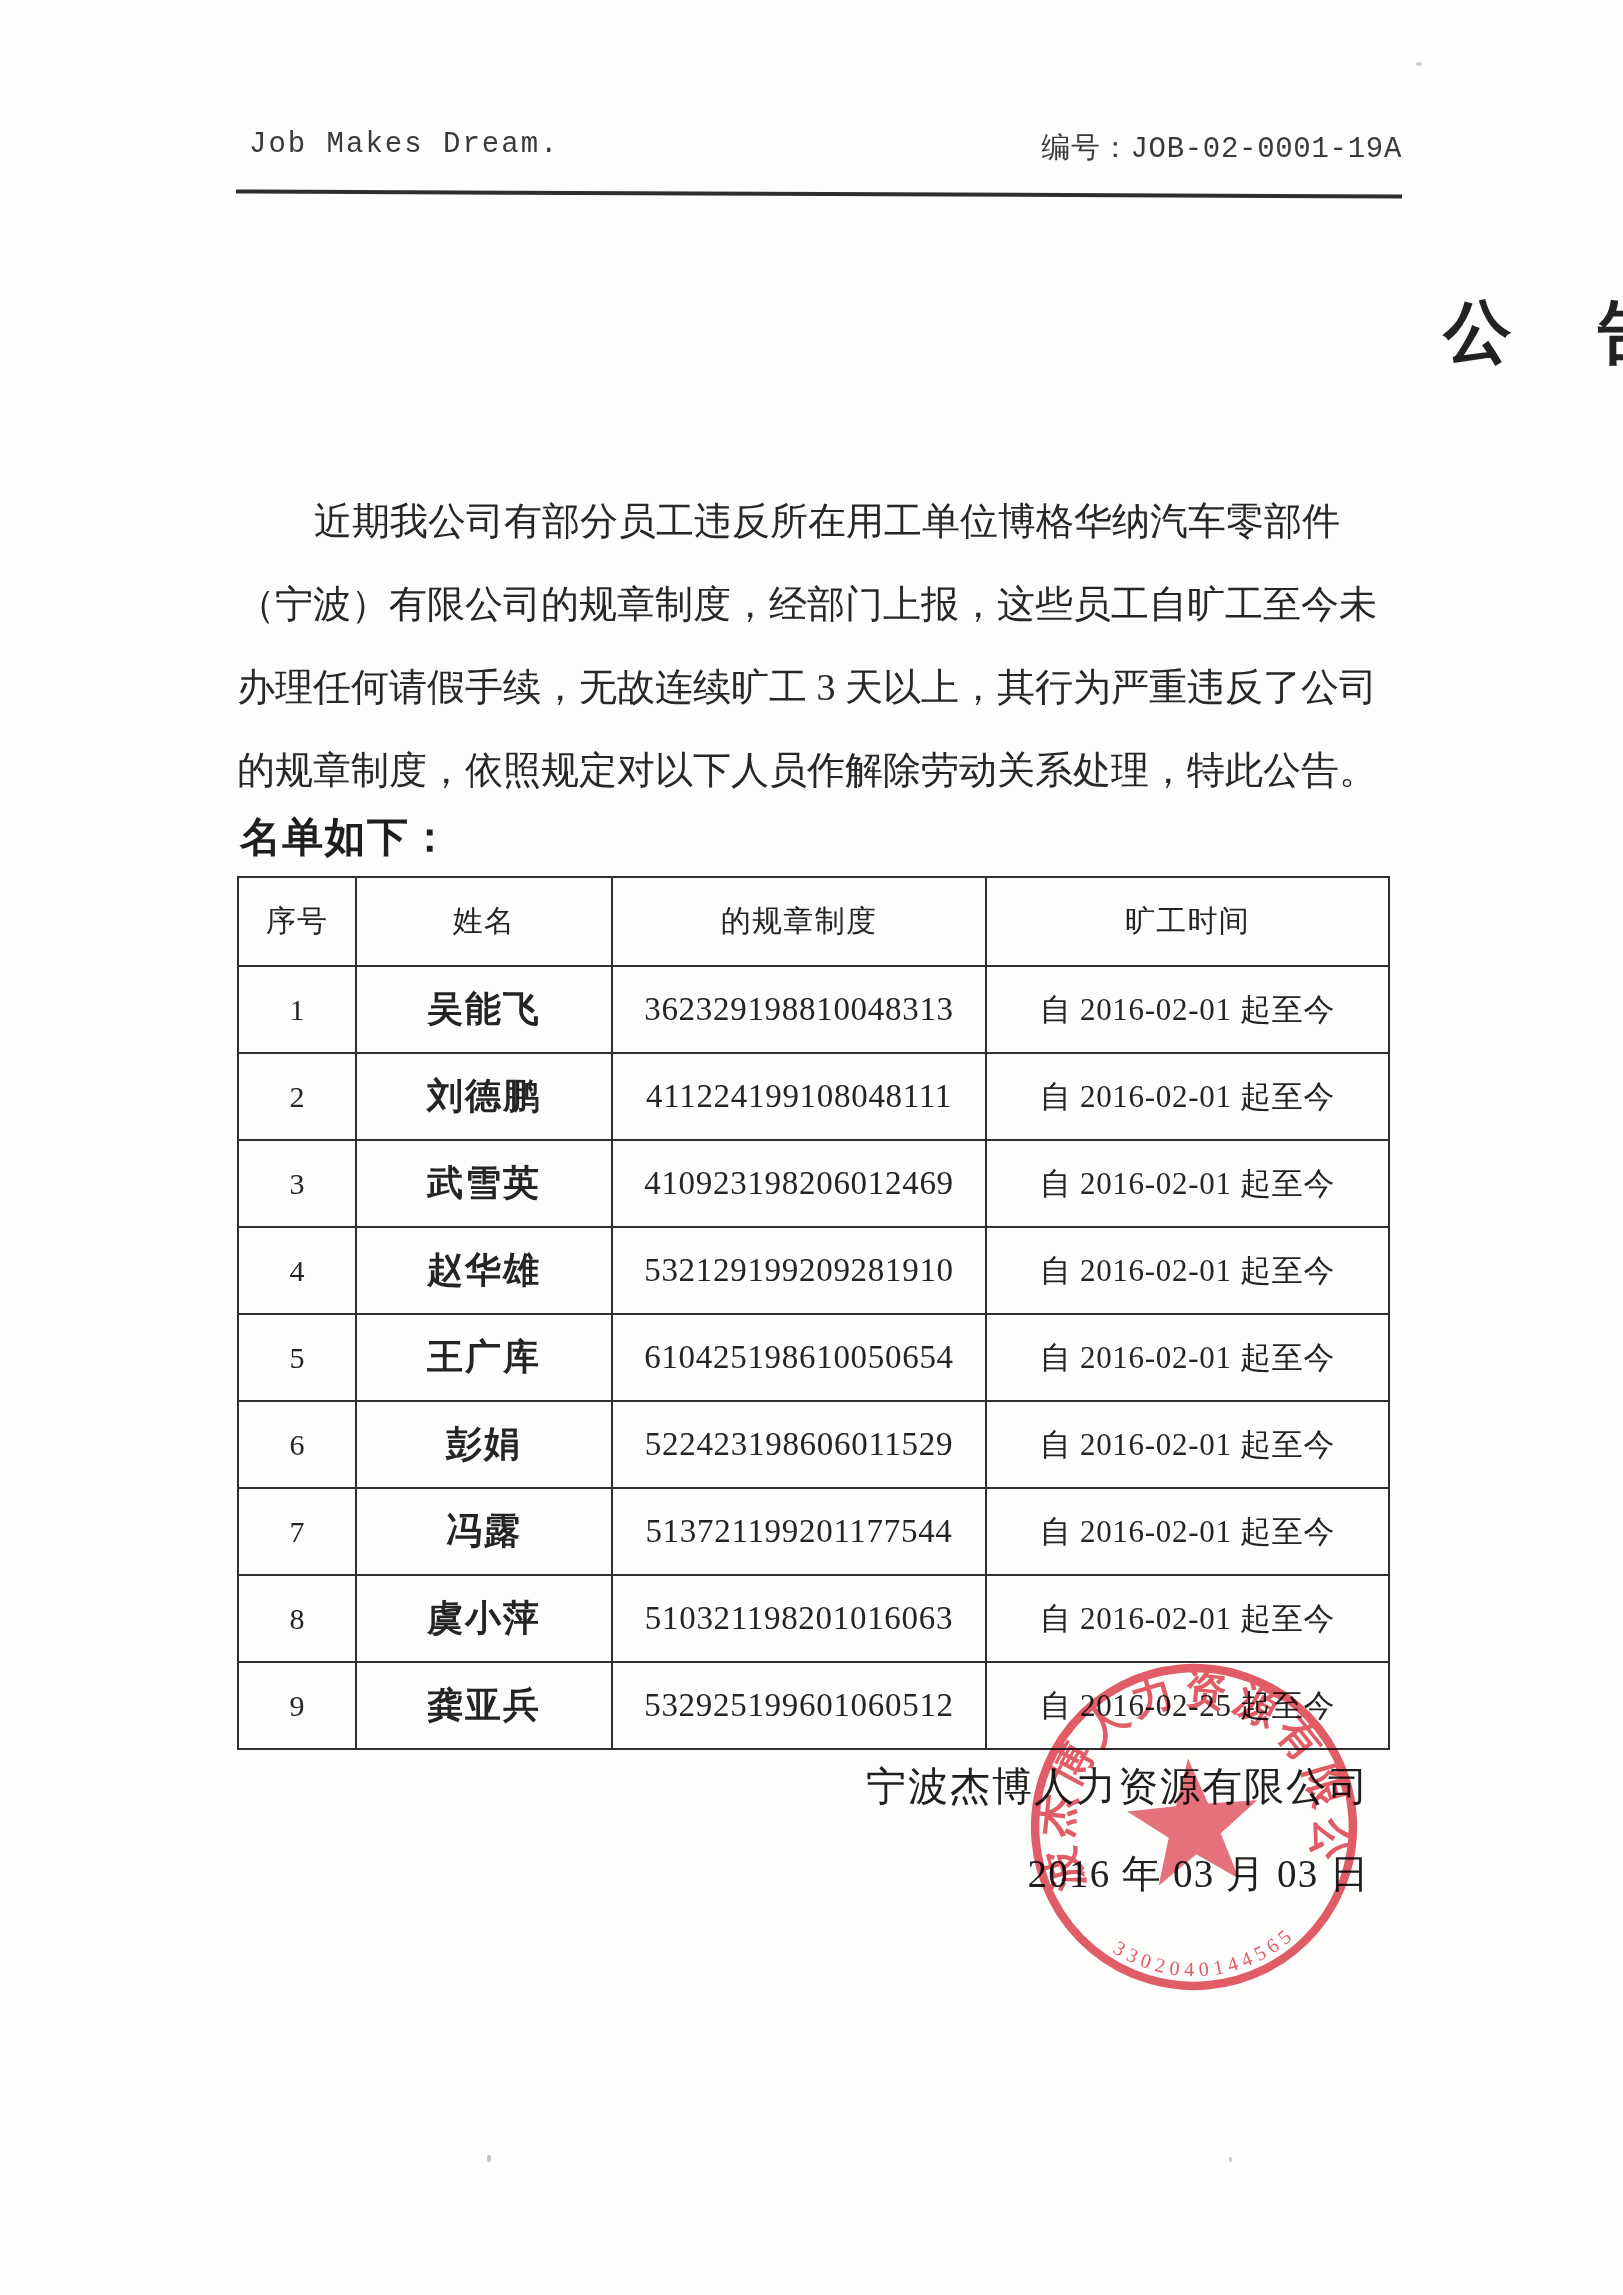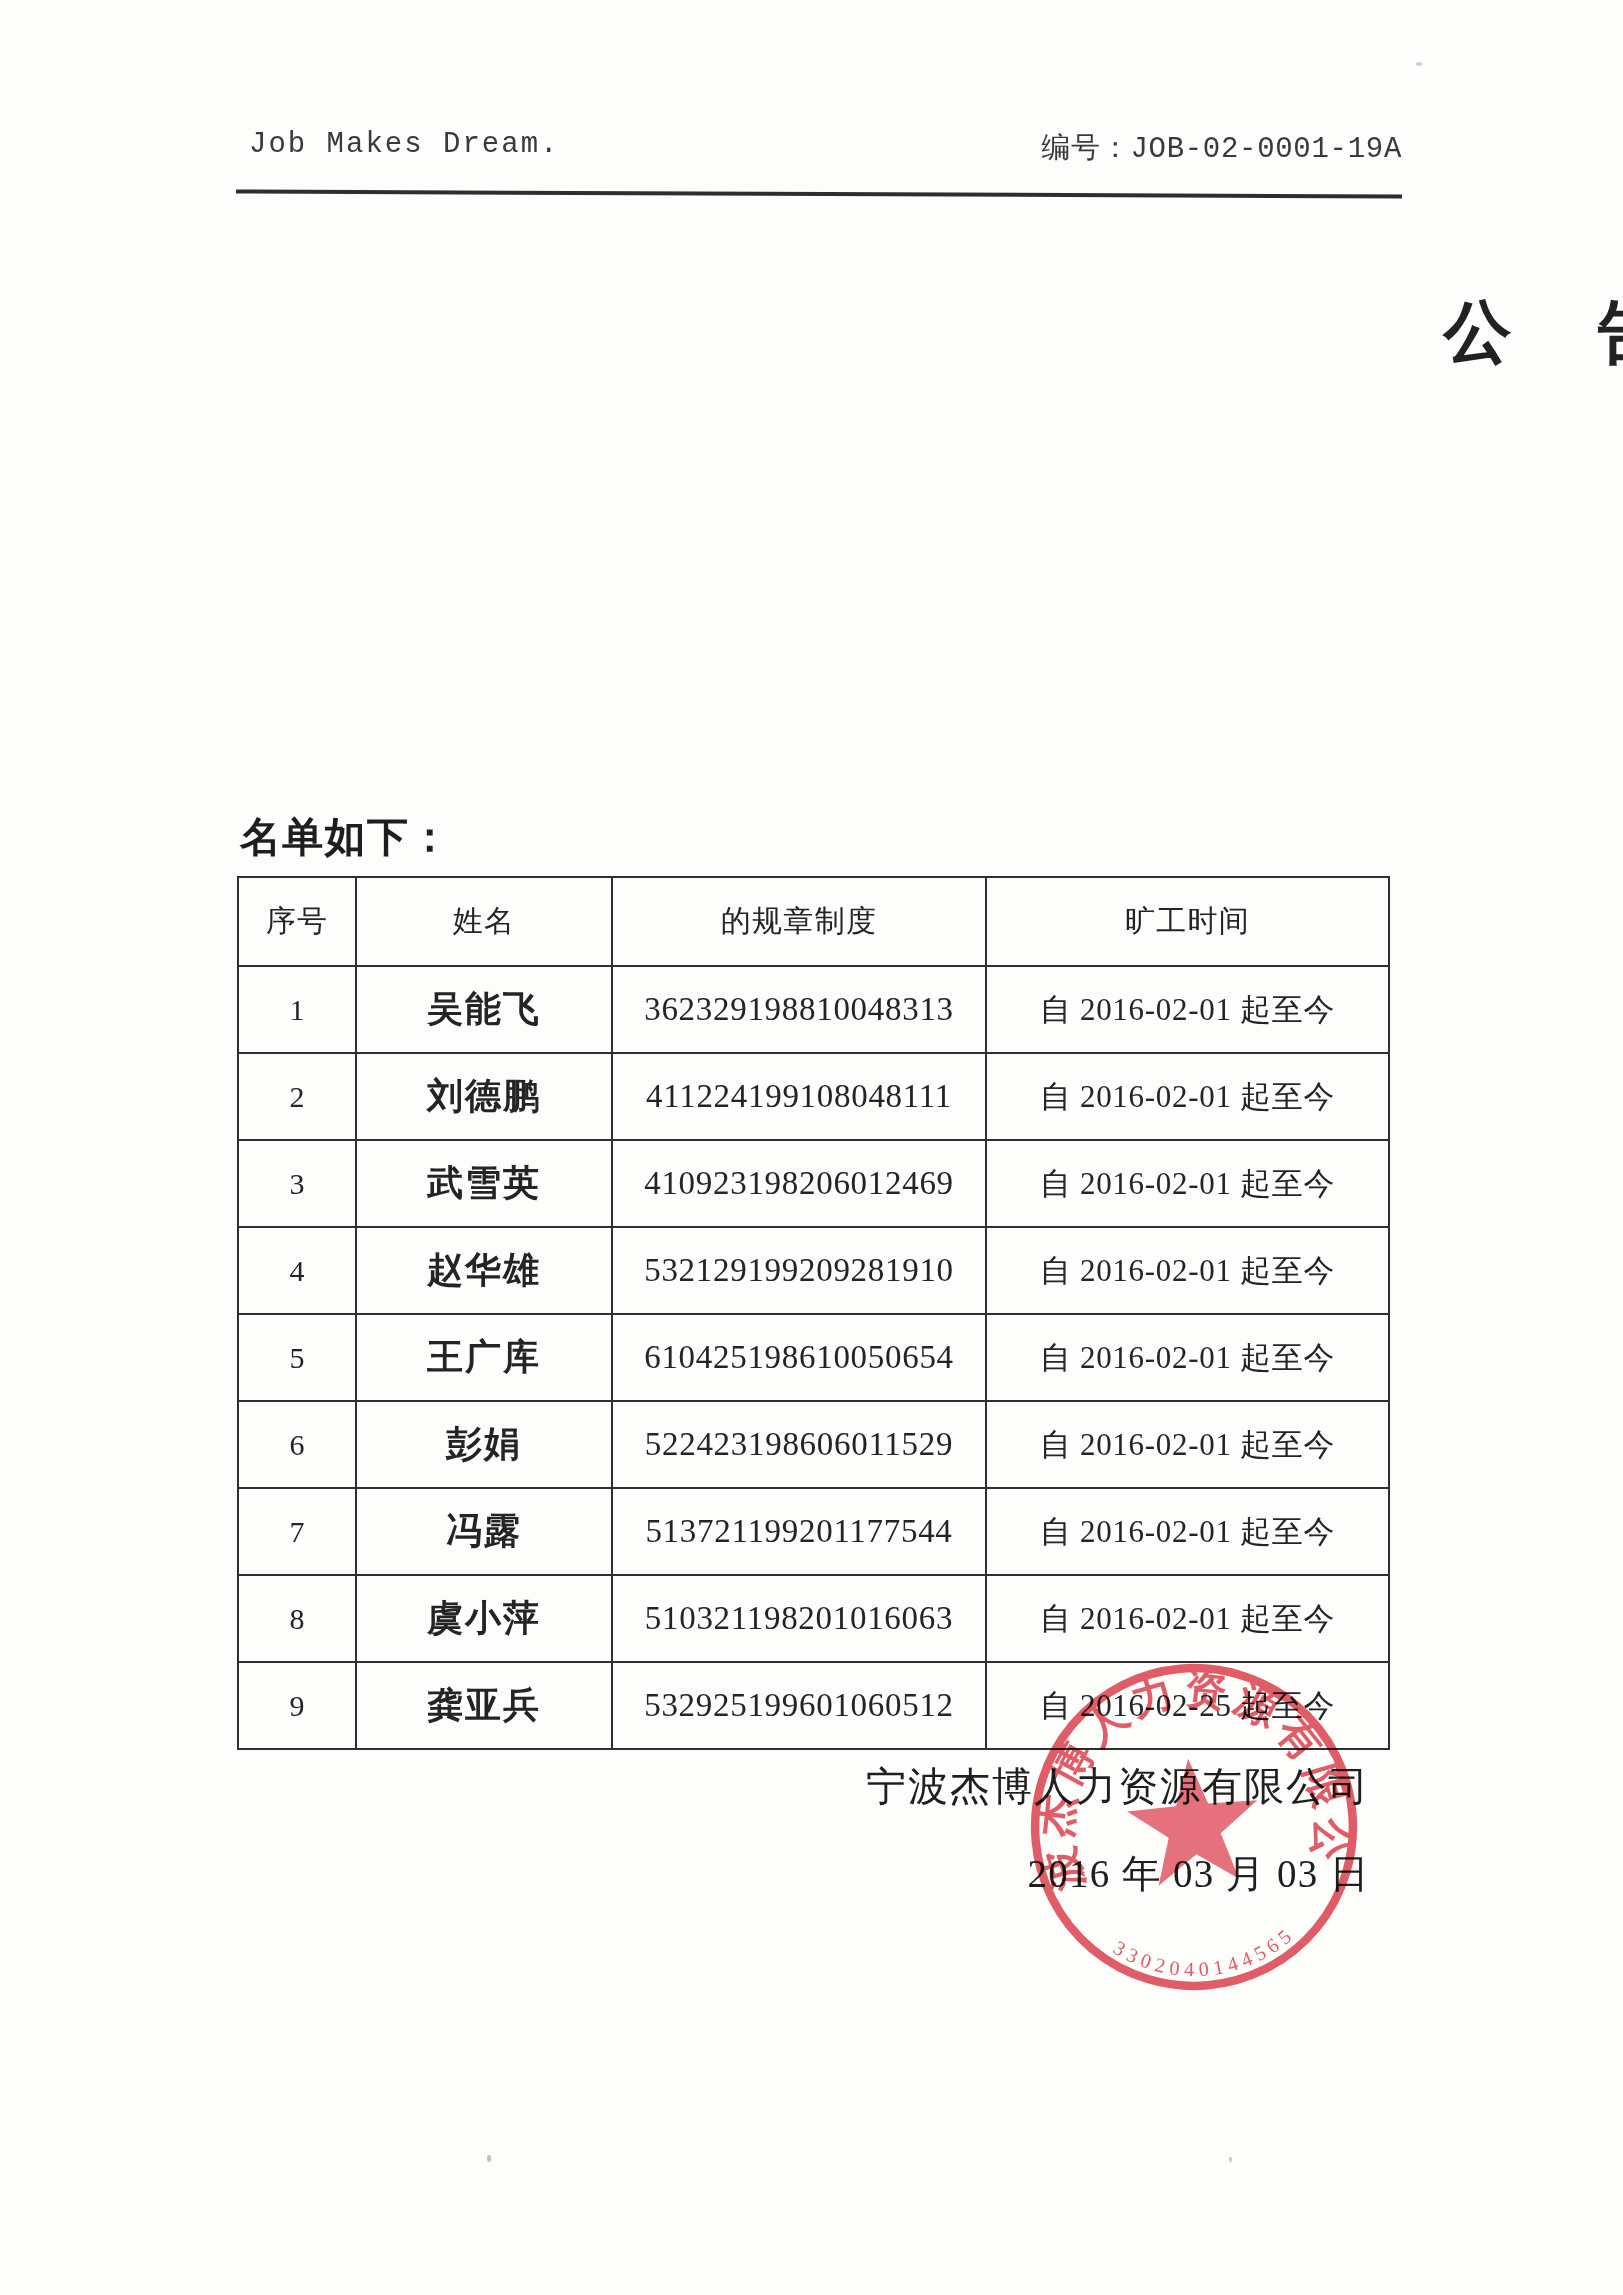--- a/index.html
+++ b/index.html
@@ -83,20 +83,26 @@
 <div class="page">
 
   <div class="header">
     <span class="slogan">Job Makes Dream.</span>
     <span class="doc-number">编号：JOB-02-0001-19A</span>
   </div>
   <div class="header-rule"></div>
 
   <div class="title">公　告</div>
 
+  <div class="notice">
+    <div class="para-line indent">近期我公司有部分员工违反所在用工单位博格华纳汽车零部件</div>
+    <div class="para-line">（宁波）有限公司的规章制度，经部门上报，这些员工自旷工至今未</div>
+    <div class="para-line">办理任何请假手续，无故连续旷工 3 天以上，其行为严重违反了公司</div>
+    <div class="para-line">的规章制度，依照规定对以下人员作解除劳动关系处理，特此公告。</div>
+  </div>
 
   <div class="list-intro">名单如下：</div>
 
   <table class="roster">
     <colgroup>
       <col class="col-w-no">
         <col class="col-w-name">
         <col class="col-w-id">
         <col class="col-w-date">
     </colgroup>

